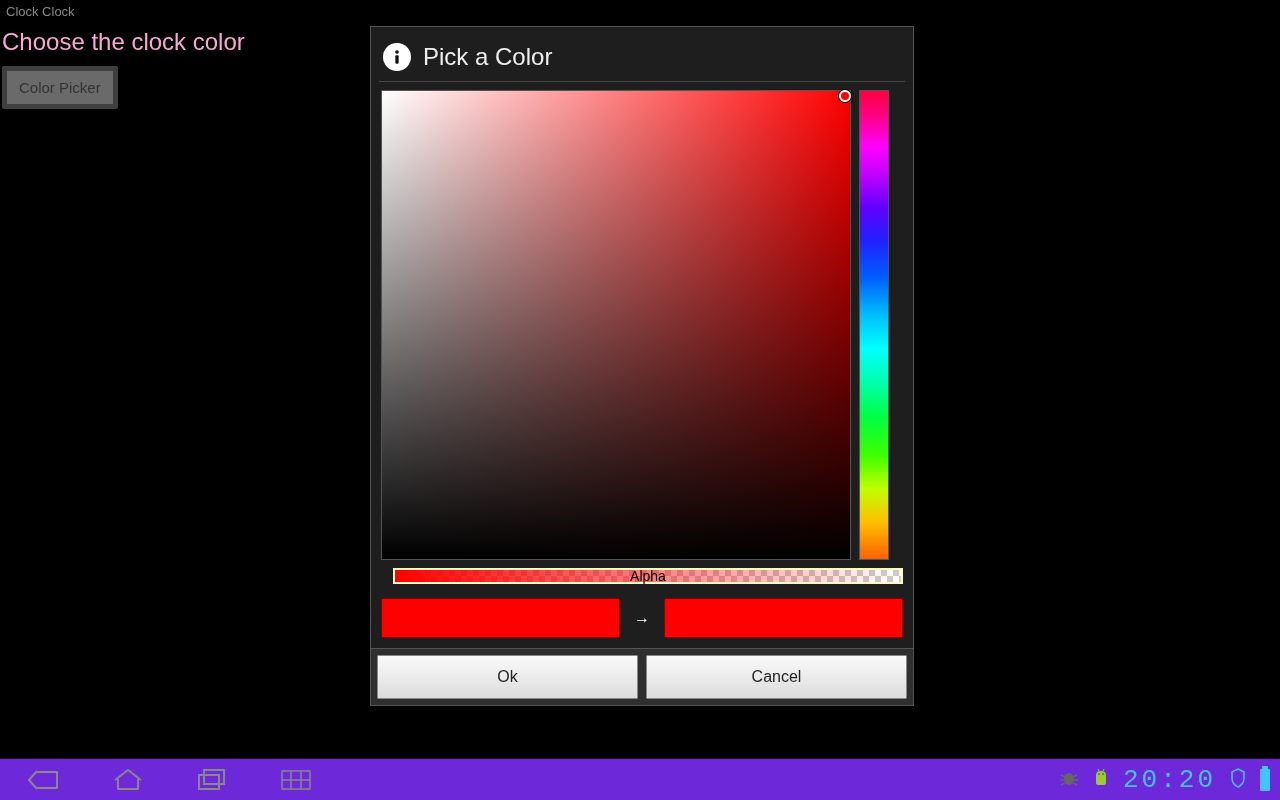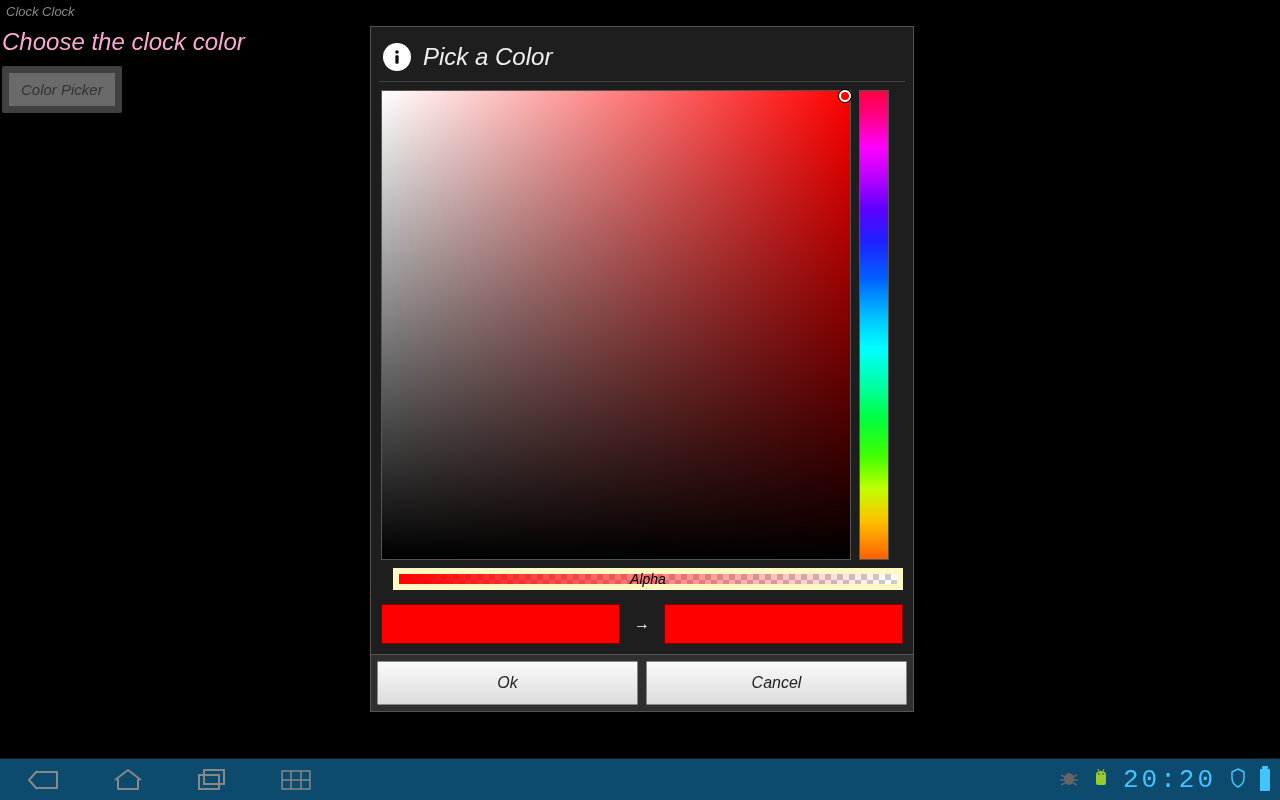--- a/index.html
+++ b/index.html
@@ -1,60 +1,60 @@
 <!DOCTYPE html>
 <html><head>
 <meta charset="utf-8">
 <style>
   * { box-sizing: border-box; margin: 0; padding: 0; }
   html, body { width: 1280px; height: 800px; overflow: hidden; background: #000; font-family: Arial, sans-serif; color: #fff; }
   
   
-  .bg-app { position: absolute; top: 0; left: 0; right: 0; bottom: 42px; font-style: italic; }
+  .bg-app { position: absolute; top: 0; left: 0; right: 0; bottom: 42px; }
   .titlebar { height: 24px; font-size: 13px; color: #888; padding: 4px 6px; }
   .heading { font-size: 24px; color: #f9a8d4; padding: 4px 2px; font-weight: 400; }
-  .btn-gray { display: inline-block; background: #6a6a6a; color: #333; border: 7px solid #404040; border-radius: 2px; padding: 8px 12px; font-size: 15px; margin: 6px 2px; text-align: left; }
+  .btn-gray { display: inline-block; background: #6a6a6a; color: #333; border: 5px solid #404040; border-radius: 2px; padding: 8px 12px; font-size: 15px; margin: 6px 2px; text-align: left; }
   .btn-pair { margin-top: 20px; }
   .btn-pair .btn-gray { width: 140px; padding: 10px 0; margin-right: 6px; background: #707070; color: #333; }
   
   
-  .dialog { position: absolute; left: 370px; top: 26px; width: 544px; background: #1e1e1e; border: 1px solid #555; box-shadow: 0 2px 10px rgba(0,0,0,.8); padding: 6px; font-style: italic; }
+  .dialog { position: absolute; left: 370px; top: 26px; width: 544px; background: #1e1e1e; border: 1px solid #555; box-shadow: 0 2px 10px rgba(0,0,0,.8); padding: 6px; }
   .dialog-header { display: flex; align-items: center; gap: 12px; padding: 10px 6px 10px 6px; }
   .info-icon { width: 28px; height: 28px; border-radius: 50%; background: #fff; display: flex; align-items: center; justify-content: center; }
   .info-icon svg { width: 20px; height: 20px; }
   .dialog-title { font-size: 24px; font-weight: 400; color: #eee; }
   .divider { height: 1px; background: #444; margin: 0 2px 8px; }
   
   .picker-area { display: flex; gap: 8px; padding: 0 4px; }
   .sat-val { position: relative; width: 470px; height: 470px; border: 1px solid #555; background: linear-gradient(to top, #000, transparent), linear-gradient(to right, #fff, #ff0000); }
   .sv-thumb { position: absolute; width: 12px; height: 12px; border: 2px solid #fff; border-radius: 50%; background: transparent; box-shadow: 0 0 0 1px #000; transform: translate(-50%, -50%); }
   
   .hue-strip { width: 30px; height: 470px; border: 1px solid #555; background: linear-gradient(to bottom,
     #ff0040 0%, #ff0080 5%, #ff00ff 12%, #c000ff 18%, #6000ff 25%, #2020ff 32%, #0060ff 40%,
     #00bfff 48%, #00ffff 55%, #00ffb0 62%, #00ff40 70%, #40ff00 78%, #c0ff00 85%, #ffc000 92%, #ff6000 100%); position: relative; }
   
-  .alpha-row { margin: 8px 4px 0 16px; height: 22px; position: relative; border: 6px solid #fef9c3; }
+  .alpha-row { margin: 8px 4px 0 16px; height: 16px; position: relative; border: 2px solid #fef9c3; }
   .alpha-checker { position: absolute; inset: 0;
     background:
       linear-gradient(45deg, #ccc 25%, transparent 25%, transparent 75%, #ccc 75%),
       linear-gradient(45deg, #ccc 25%, #fff 25%, #fff 75%, #ccc 75%);
     background-size: 12px 12px; background-position: 0 0, 6px 6px; }
   .alpha-grad { position: absolute; inset: 0; background: linear-gradient(to right, #ff0000, rgba(255,0,0,0)); }
   .alpha-label { position: absolute; inset: 0; display: flex; align-items: center; justify-content: center; color: #000; font-size: 14px; font-weight: 500; }
   
   .swatch-row { display: flex; align-items: center; gap: 14px; padding: 14px 4px 10px 4px; }
   .swatch { flex: 1; height: 40px; background: #ff0000; border: 1px solid #800000; }
   .arrow-icon { color: #fff; font-size: 16px; }
   
   .dialog-footer { display: flex; gap: 8px; margin: 0 -6px -6px -6px; padding: 6px; background: #2f2f2f; border-top: 1px solid #555; }
   .footer-btn { flex: 1; padding: 12px 0; text-align: center; font-size: 16px; color: #222;
     background: linear-gradient(to bottom, #fafafa, #dcdcdc); border: 1px solid #888; border-radius: 1px; }
   
   
-  .navbar { position: absolute; left: 0; right: 0; bottom: 0; height: 42px; background: #0c4a6e; display: flex; align-items: center; padding: 0 10px; border-top: 1px solid #1a1a1a; }
+  .navbar { position: absolute; left: 0; right: 0; bottom: 0; height: 42px; background: #6d28d9; display: flex; align-items: center; padding: 0 10px; border-top: 1px solid #1a1a1a; }
   .nav-left { display: flex; gap: 44px; align-items: center; padding-left: 14px; }
   .nav-btn { width: 40px; height: 30px; display: flex; align-items: center; justify-content: center; }
   .nav-right { margin-left: auto; display: flex; align-items: center; gap: 14px; }
   .clock { font-family: 'Courier New', monospace; font-size: 26px; letter-spacing: 3px; color: #44c4ff; }
   .batt { width: 10px; height: 22px; background: #44c4ff; border-radius: 1px; position: relative; }
   .batt::before { content: ""; position: absolute; top: -3px; left: 2px; width: 6px; height: 3px; background: #44c4ff; border-radius: 1px; }
 </style>
 </head>
 <body>
 

